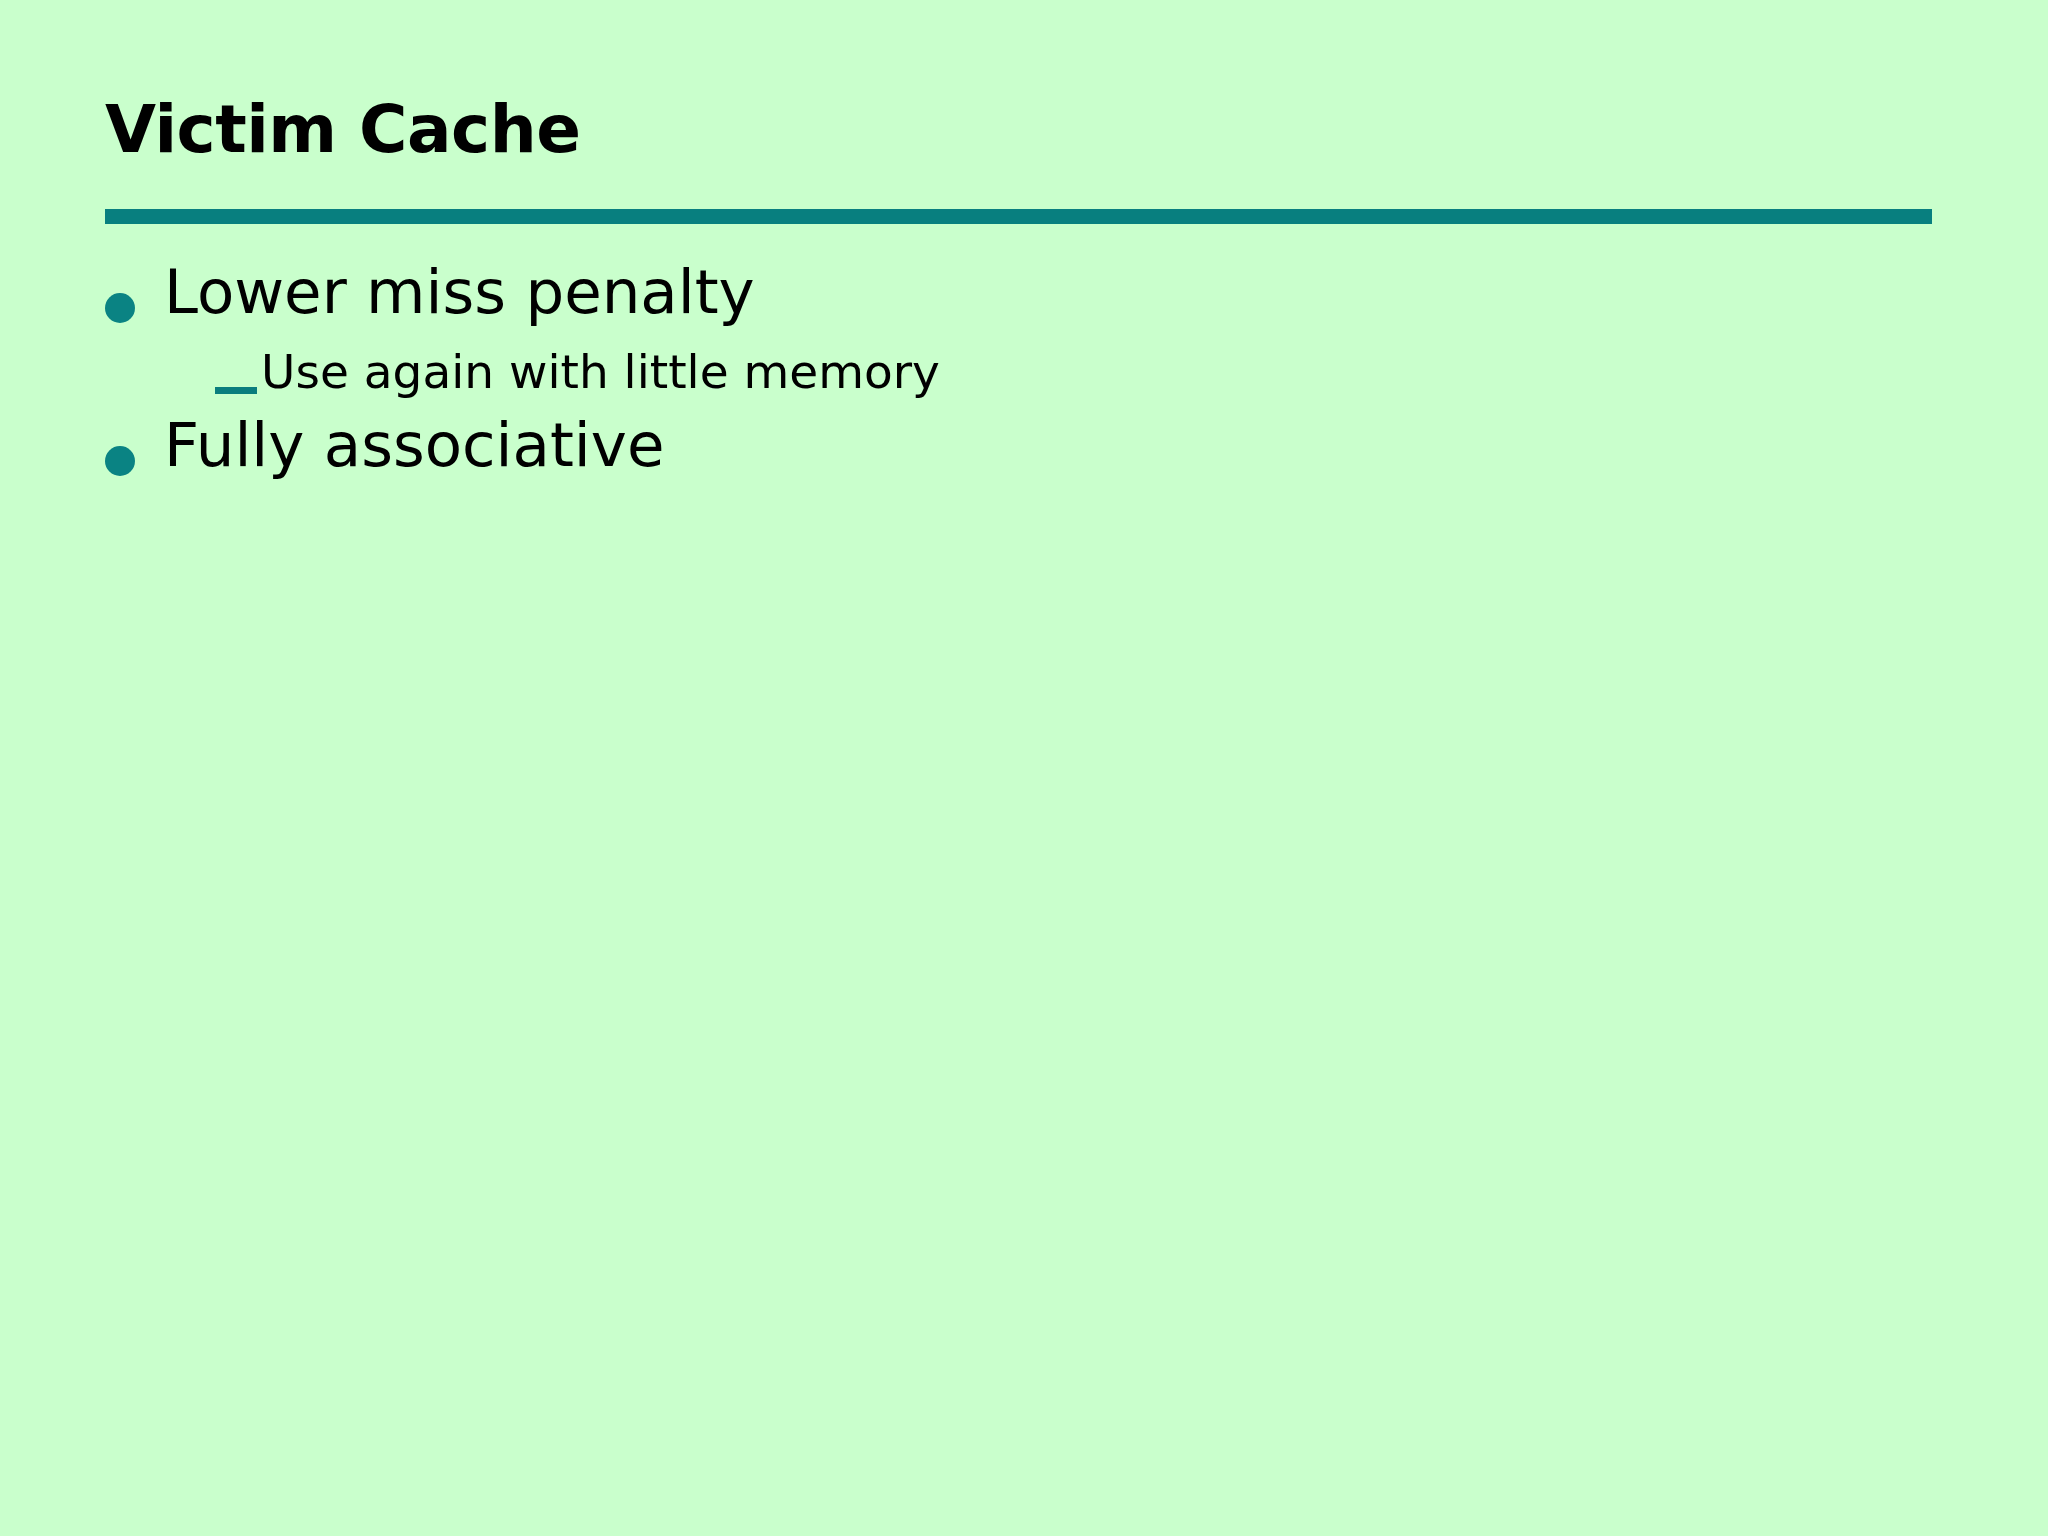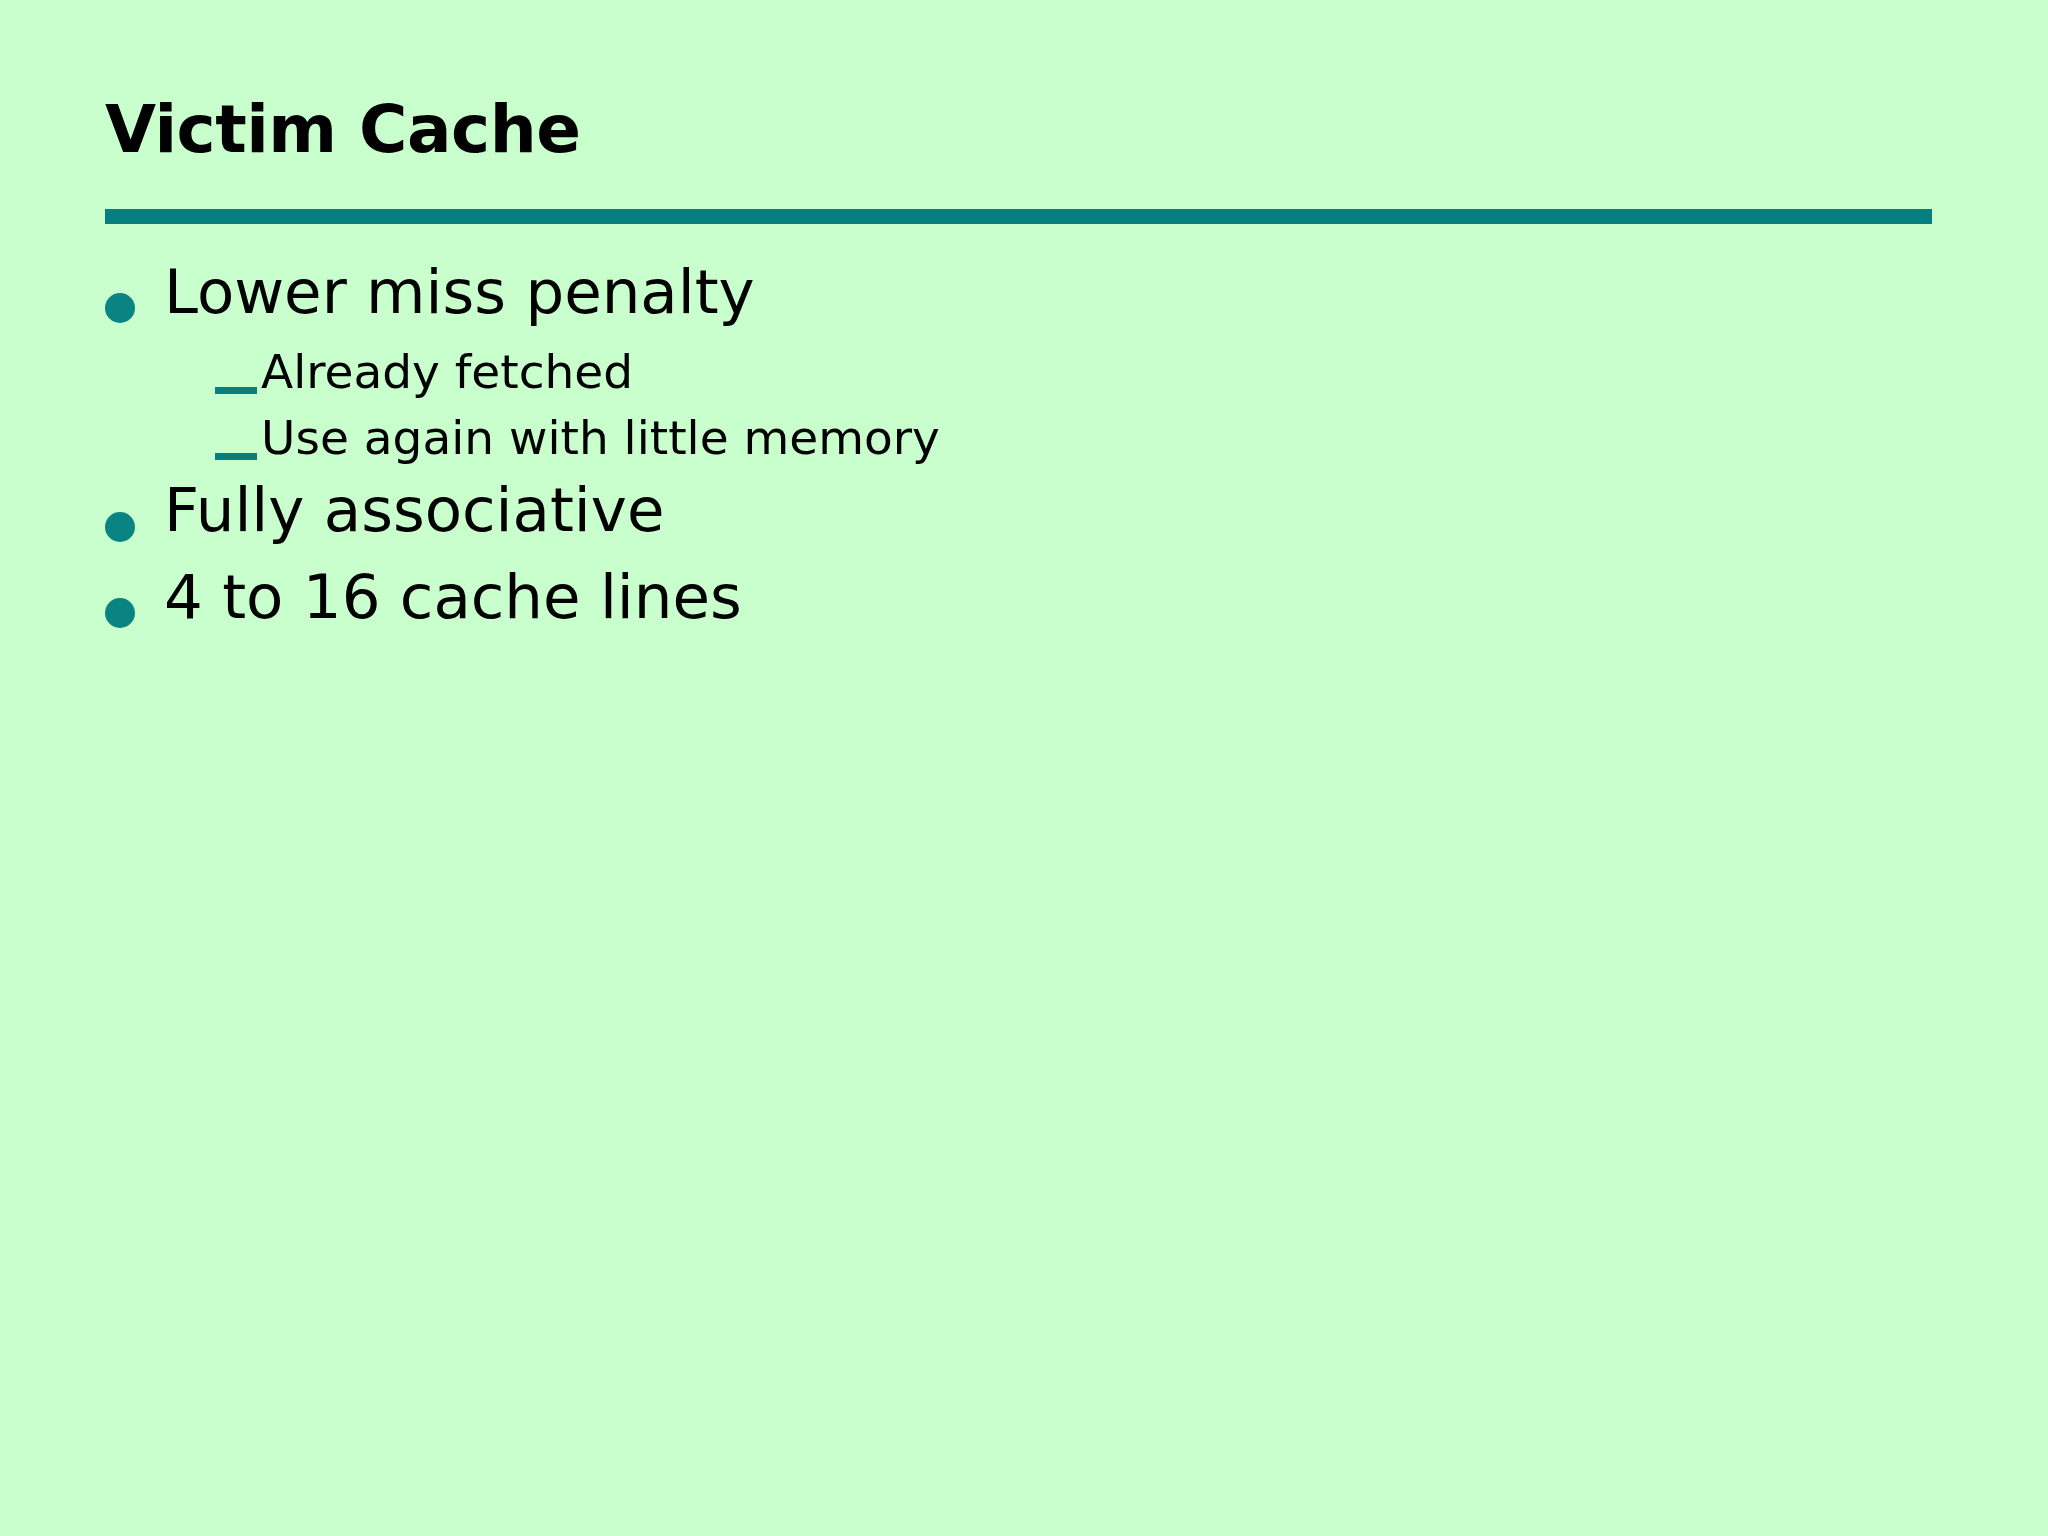--- a/index.html
+++ b/index.html
@@ -125,35 +125,27 @@
   <div id="title-rule"></div>
 
   <div id="body-list">
 
     <div class="bullet-row level-1">
       <span class="marker-disc"></span>
       <span class="bullet-text">Lower miss penalty</span>
     </div>
 
 
-    <div class="bullet-row level-2">
-      <span class="marker-dash"></span>
-      <span class="bullet-text">Already fetched</span>
-    </div>
 
     <div class="bullet-row level-2">
       <span class="marker-dash"></span>
       <span class="bullet-text">Use again with little memory</span>
     </div>
 
     <div class="bullet-row level-1">
       <span class="marker-disc"></span>
       <span class="bullet-text">Fully associative</span>
     </div>
 
-    <div class="bullet-row level-1">
-      <span class="marker-disc"></span>
-      <span class="bullet-text">4 to 16 cache lines</span>
-    </div>
 
 
   </div>
 </div>
 
 </body></html>

